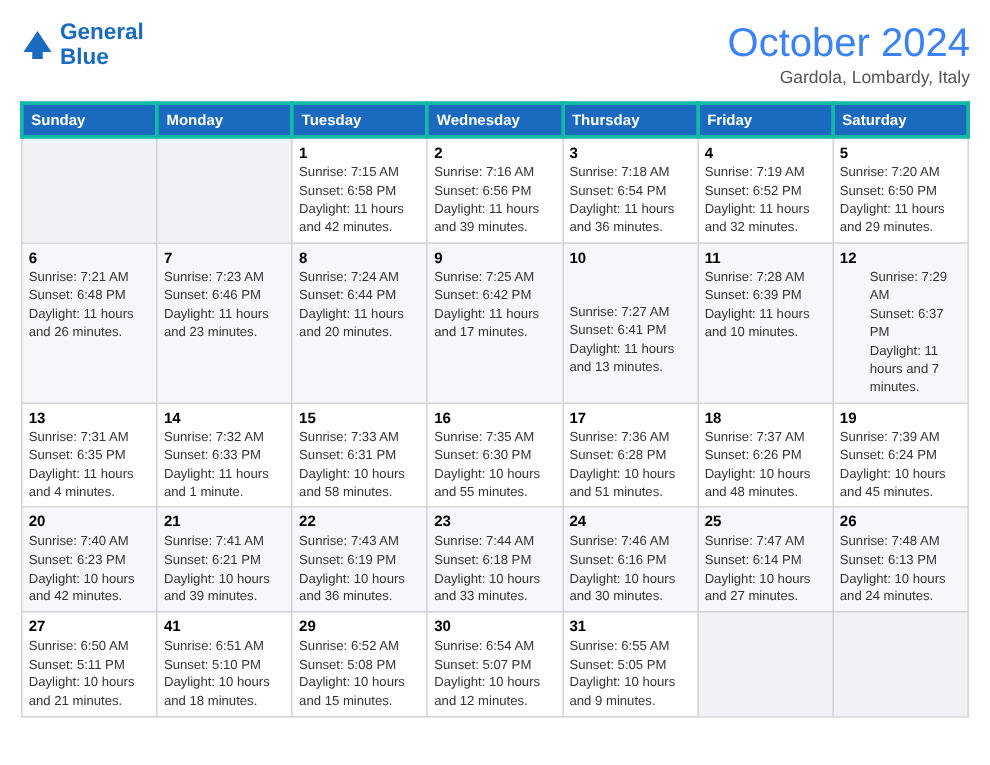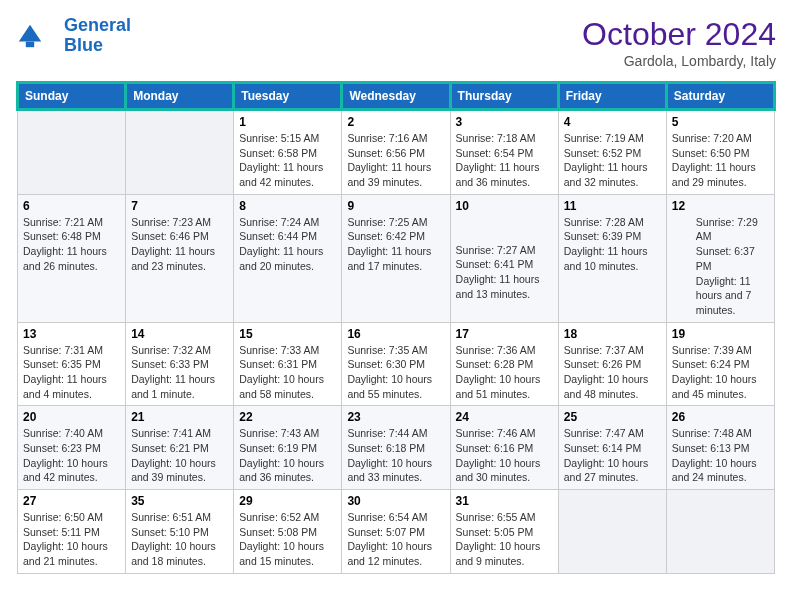--- a/index.html
+++ b/index.html
@@ -12,42 +12,42 @@
     }
     .header {
       display: flex;
       justify-content: space-between;
       align-items: flex-start;
       margin-bottom: 12px;
     }
     .logo {
       display: flex;
       align-items: center;
-      gap: 20px;
+      gap: 4px;
     }
     .logo-text {
       font-size: 18px;
       font-weight: bold;
       color: #333;
       line-height: 1.1;
     }
     .logo-text span {
       color: #1a6bbf;
     }
     .logo-icon {
       width: 28px;
       height: 28px;
     }
     .title-block {
       text-align: right;
     }
     .month-year {
       font-size: 32px;
       font-weight: normal;
-      color: #4c1d95;
+      color: #3b82f6;
     }
     .location {
       font-size: 14px;
       color: #555;
     }
     .calendar {
       width: 100%;
       border-collapse: collapse;
       font-size: 11px;
     }
@@ -117,21 +117,21 @@
         <th>Friday</th>
         <th>Saturday</th>
       </tr>
   </thead>
   <tbody id="calendar-body">
   <tr>
         <td class="empty-cell"></td>
         <td class="empty-cell"></td>
         <td>
           <span class="day-num">1</span>
-          <div class="day-info" style="white-space: pre-line;">Sunrise: 5:15 AM
+          <div class="day-info" style="white-space: pre-line;">Sunrise: 7:15 AM
 Sunset: 6:58 PM
 Daylight: 11 hours and 42 minutes.</div>
         </td>
         <td>
           <span class="day-num">2</span>
           <div class="day-info" style="white-space: pre-line;">Sunrise: 7:16 AM
 Sunset: 6:56 PM
 Daylight: 11 hours and 39 minutes.</div>
         </td>
         <td>
@@ -286,21 +286,21 @@
         </td>
       </tr>
       <tr>
         <td>
           <span class="day-num">27</span>
           <div class="day-info" style="white-space: pre-line;">Sunrise: 6:50 AM
 Sunset: 5:11 PM
 Daylight: 10 hours and 21 minutes.</div>
         </td>
         <td>
-          <span class="day-num">35</span>
+          <span class="day-num">41</span>
           <div class="day-info" style="white-space: pre-line;">Sunrise: 6:51 AM
 Sunset: 5:10 PM
 Daylight: 10 hours and 18 minutes.</div>
         </td>
         <td>
           <span class="day-num">29</span>
           <div class="day-info" style="white-space: pre-line;">Sunrise: 6:52 AM
 Sunset: 5:08 PM
 Daylight: 10 hours and 15 minutes.</div>
         </td>

